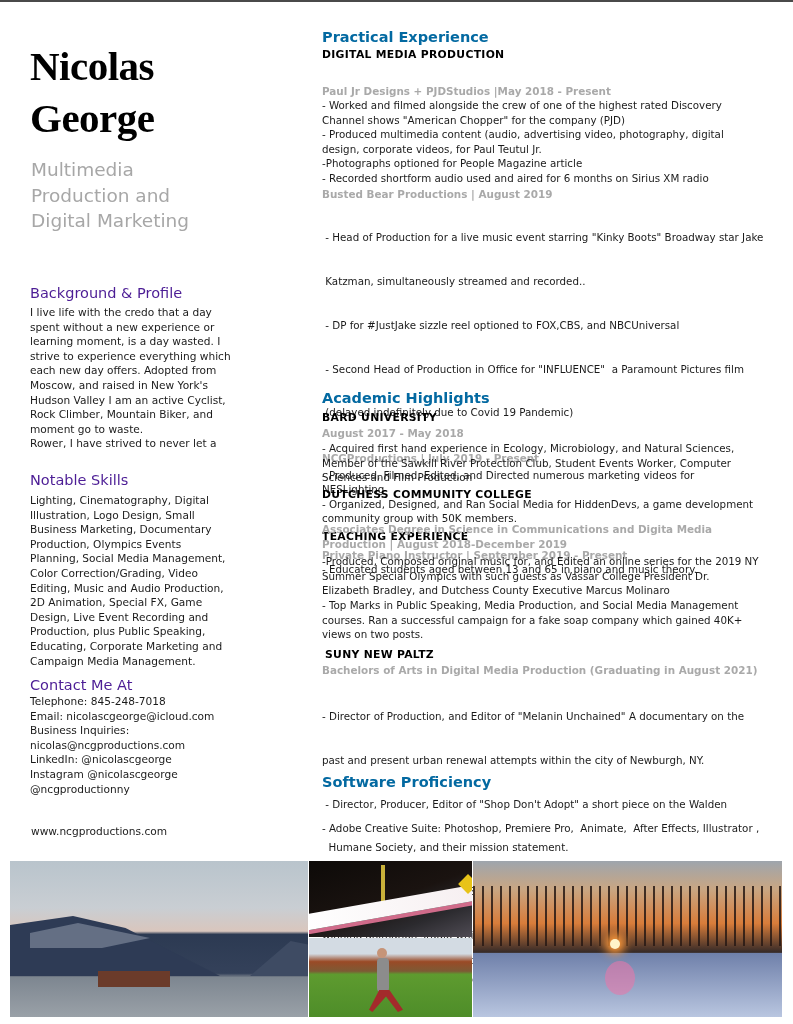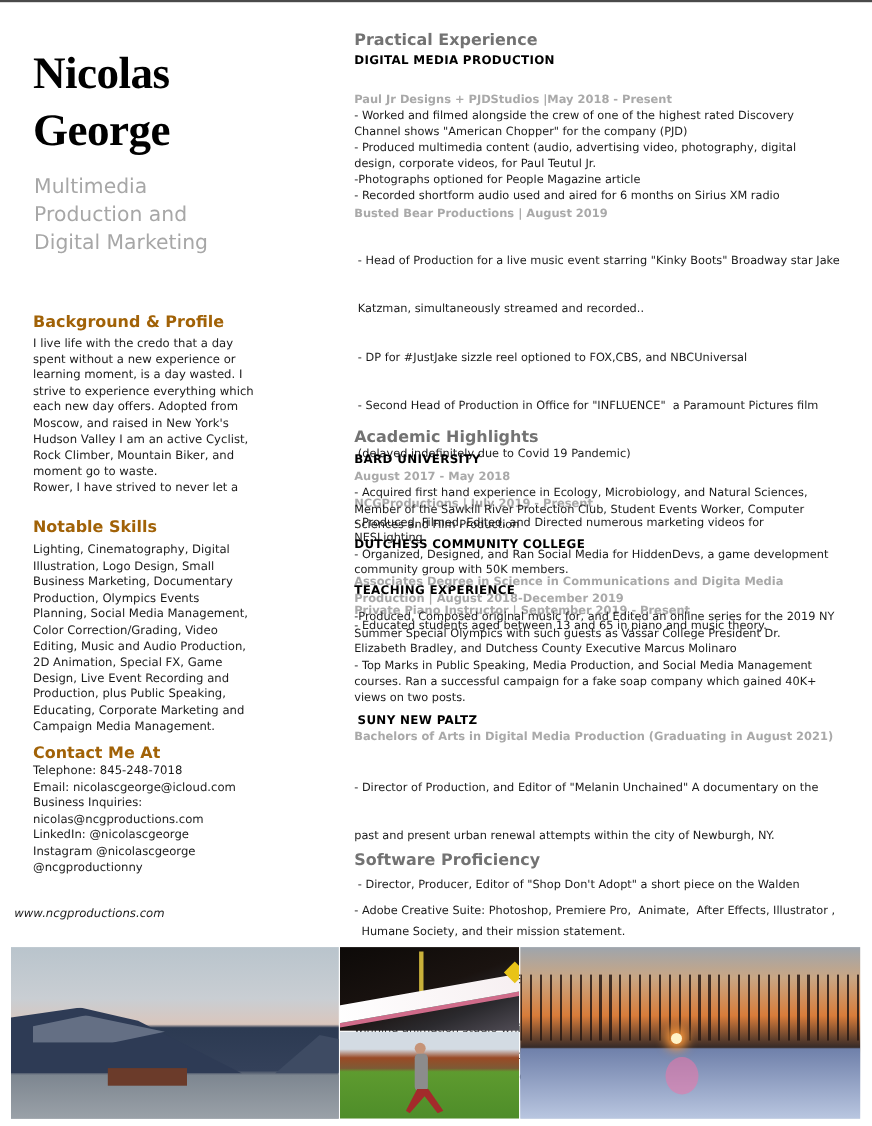--- a/index.html
+++ b/index.html
@@ -1,28 +1,28 @@
 <!DOCTYPE html>
 <html><head>
 <meta charset="utf-8">
 <style>
   * { margin: 0; padding: 0; box-sizing: border-box; }
   html, body { width: 793px; height: 1024px; background: #ffffff; overflow: hidden; }
   body { position: relative; font-family: "DejaVu Sans", sans-serif; color: #111; }
   .topbar { position: absolute; left: 0; top: 0; width: 793px; height: 2px; background: #4a4a4a; }
   .name { position: absolute; left: 30px; top: 40px; font-family: Liberation Serif, serif; font-weight: bold; font-size: 41px; line-height: 52px; color: #000; letter-spacing: -0.5px; }
   .title { position: absolute; left: 31px; top: 157px; font-size: 18.5px; line-height: 25.5px; color: #a7a7a7; font-weight: normal; }
-  .sec-h-left { font-weight: bold; color: #a16207; font-size: 14.5px; line-height: 18px; }
+  .sec-h-left { font-weight: normal; color: #4c1d95; font-size: 14.5px; line-height: 18px; }
   .left-body { font-size: 10.6px; line-height: 14.6px; color: #1a1a1a; }
   .bg { position: absolute; left: 30px; top: 284px; width: 240px; }
   .skills { position: absolute; left: 30px; top: 471px; width: 240px; }
   .skills .left-body { margin-top: 4px; }
   .contact { position: absolute; left: 30px; top: 676px; width: 250px; }
-  .website { position: absolute; left: 13px; top: 825px; font-size: 10.6px; color: #1a1a1a; font-style: italic; }
-  .sec-h { font-weight: bold; color: #737373; font-size: 14.5px; line-height: 20px; }
+  .website { position: absolute; left: 31px; top: 825px; font-size: 10.6px; color: #1a1a1a; }
+  .sec-h { font-weight: bold; color: #0369a1; font-size: 14.5px; line-height: 20px; }
   .sub-h { font-weight: bold; color: #000; font-size: 10.8px; line-height: 14.5px; letter-spacing: 0.3px; }
   .meta { font-weight: bold; color: #a9a9a9; font-size: 10.4px; line-height: 14.5px; }
   .body { font-size: 10.3px; line-height: 14.6px; color: #1a1a1a; }
   .blk { position: absolute; left: 322px; width: 460px; }
 
   
   .photos { position: absolute; left: 10px; top: 861px; width: 773px; height: 156px; display: flex; gap: 1px; }
   .ph { position: relative; overflow: hidden; }
   .ph1 { width: 298px; height: 156px; background: linear-gradient(180deg, #b9c4cc 0%, #c9ced3 30%, #d9c6bd 45%, #2c3a52 47%, #34415a 72%, #6c7582 74%, #8e959d 100%); }
   .ph1 .mtn { position: absolute; left: 0; top: 55px; width: 210px; height: 60px; background: #2e3b55; clip-path: polygon(0 15%, 30% 0, 55% 20%, 100% 100%, 0 100%); }

